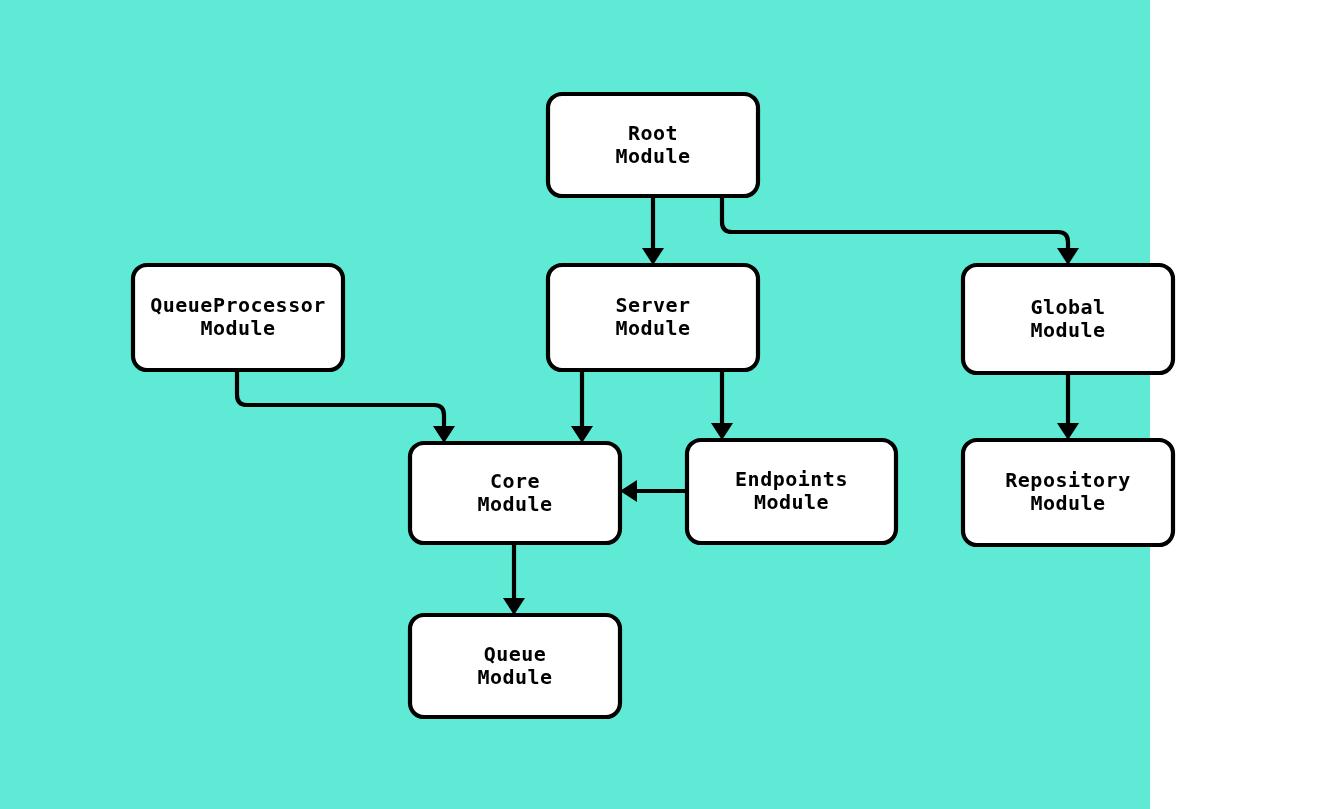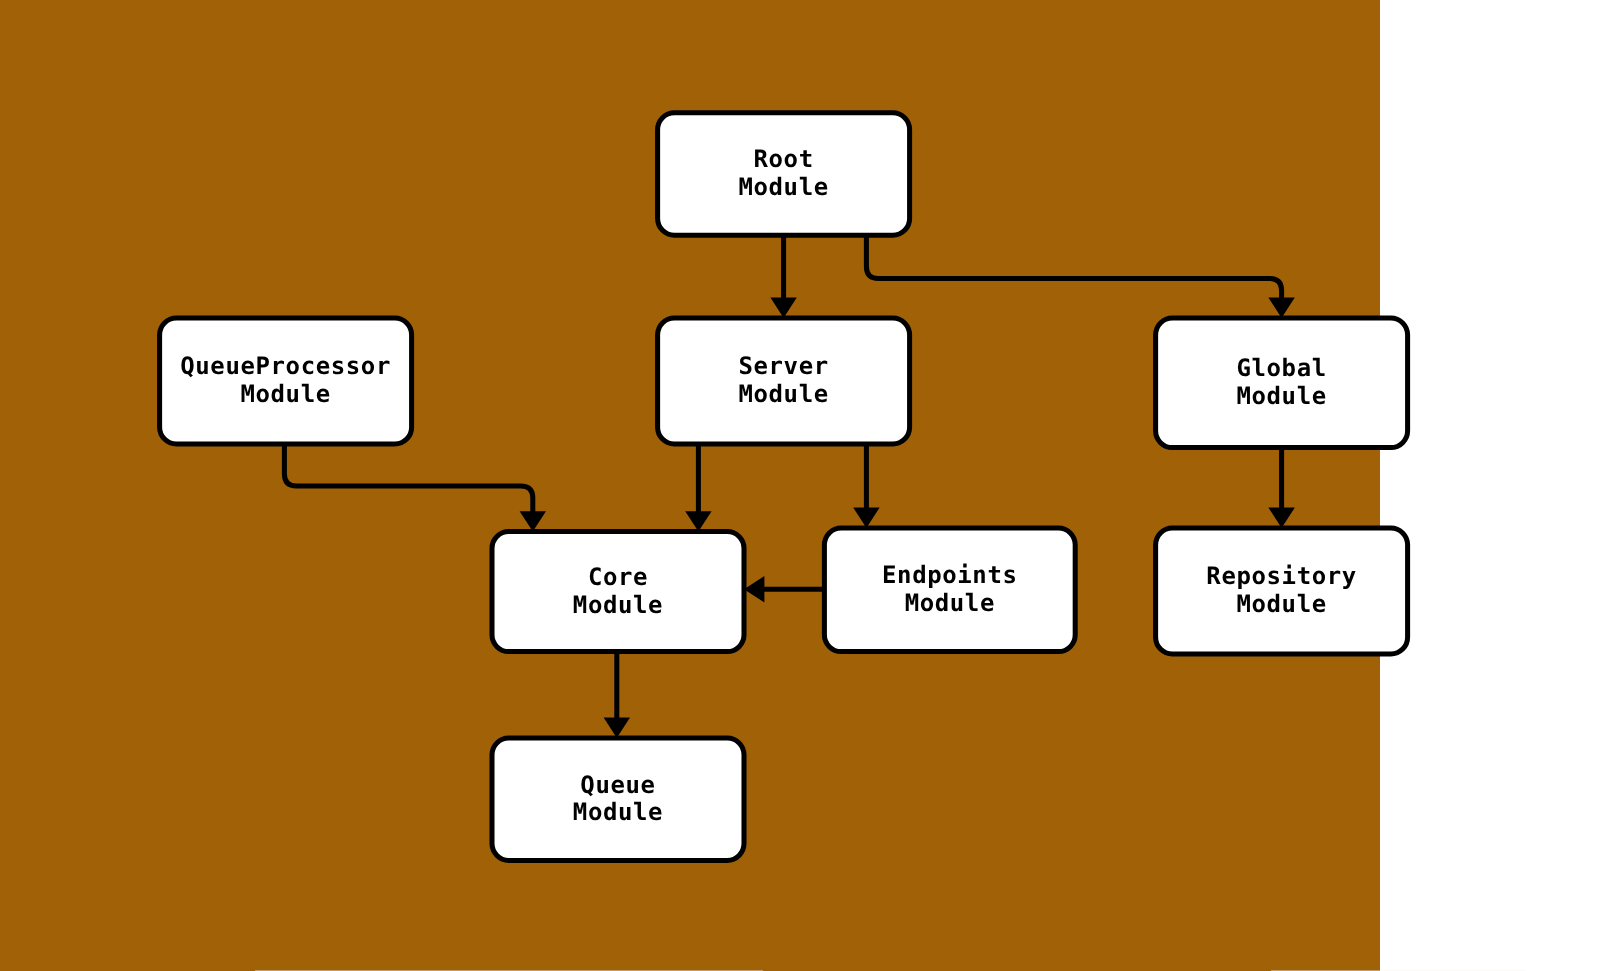--- a/index.html
+++ b/index.html
@@ -10,21 +10,21 @@
   body {
     width: 1337px;
     height: 809px;
     overflow: hidden;
     font-family: "DejaVu Sans Mono", "Liberation Mono", monospace;
   }
   #diagram-canvas {
     position: relative;
     width: 1150px;
     height: 809px;
-    background: #a16207;
+    background: #5eead4;
   }
   svg.diagram-svg {
     position: absolute;
     top: 0;
     left: 0;
     width: 1337px;
     height: 809px;
     display: block;
   }
   .node-rect {

